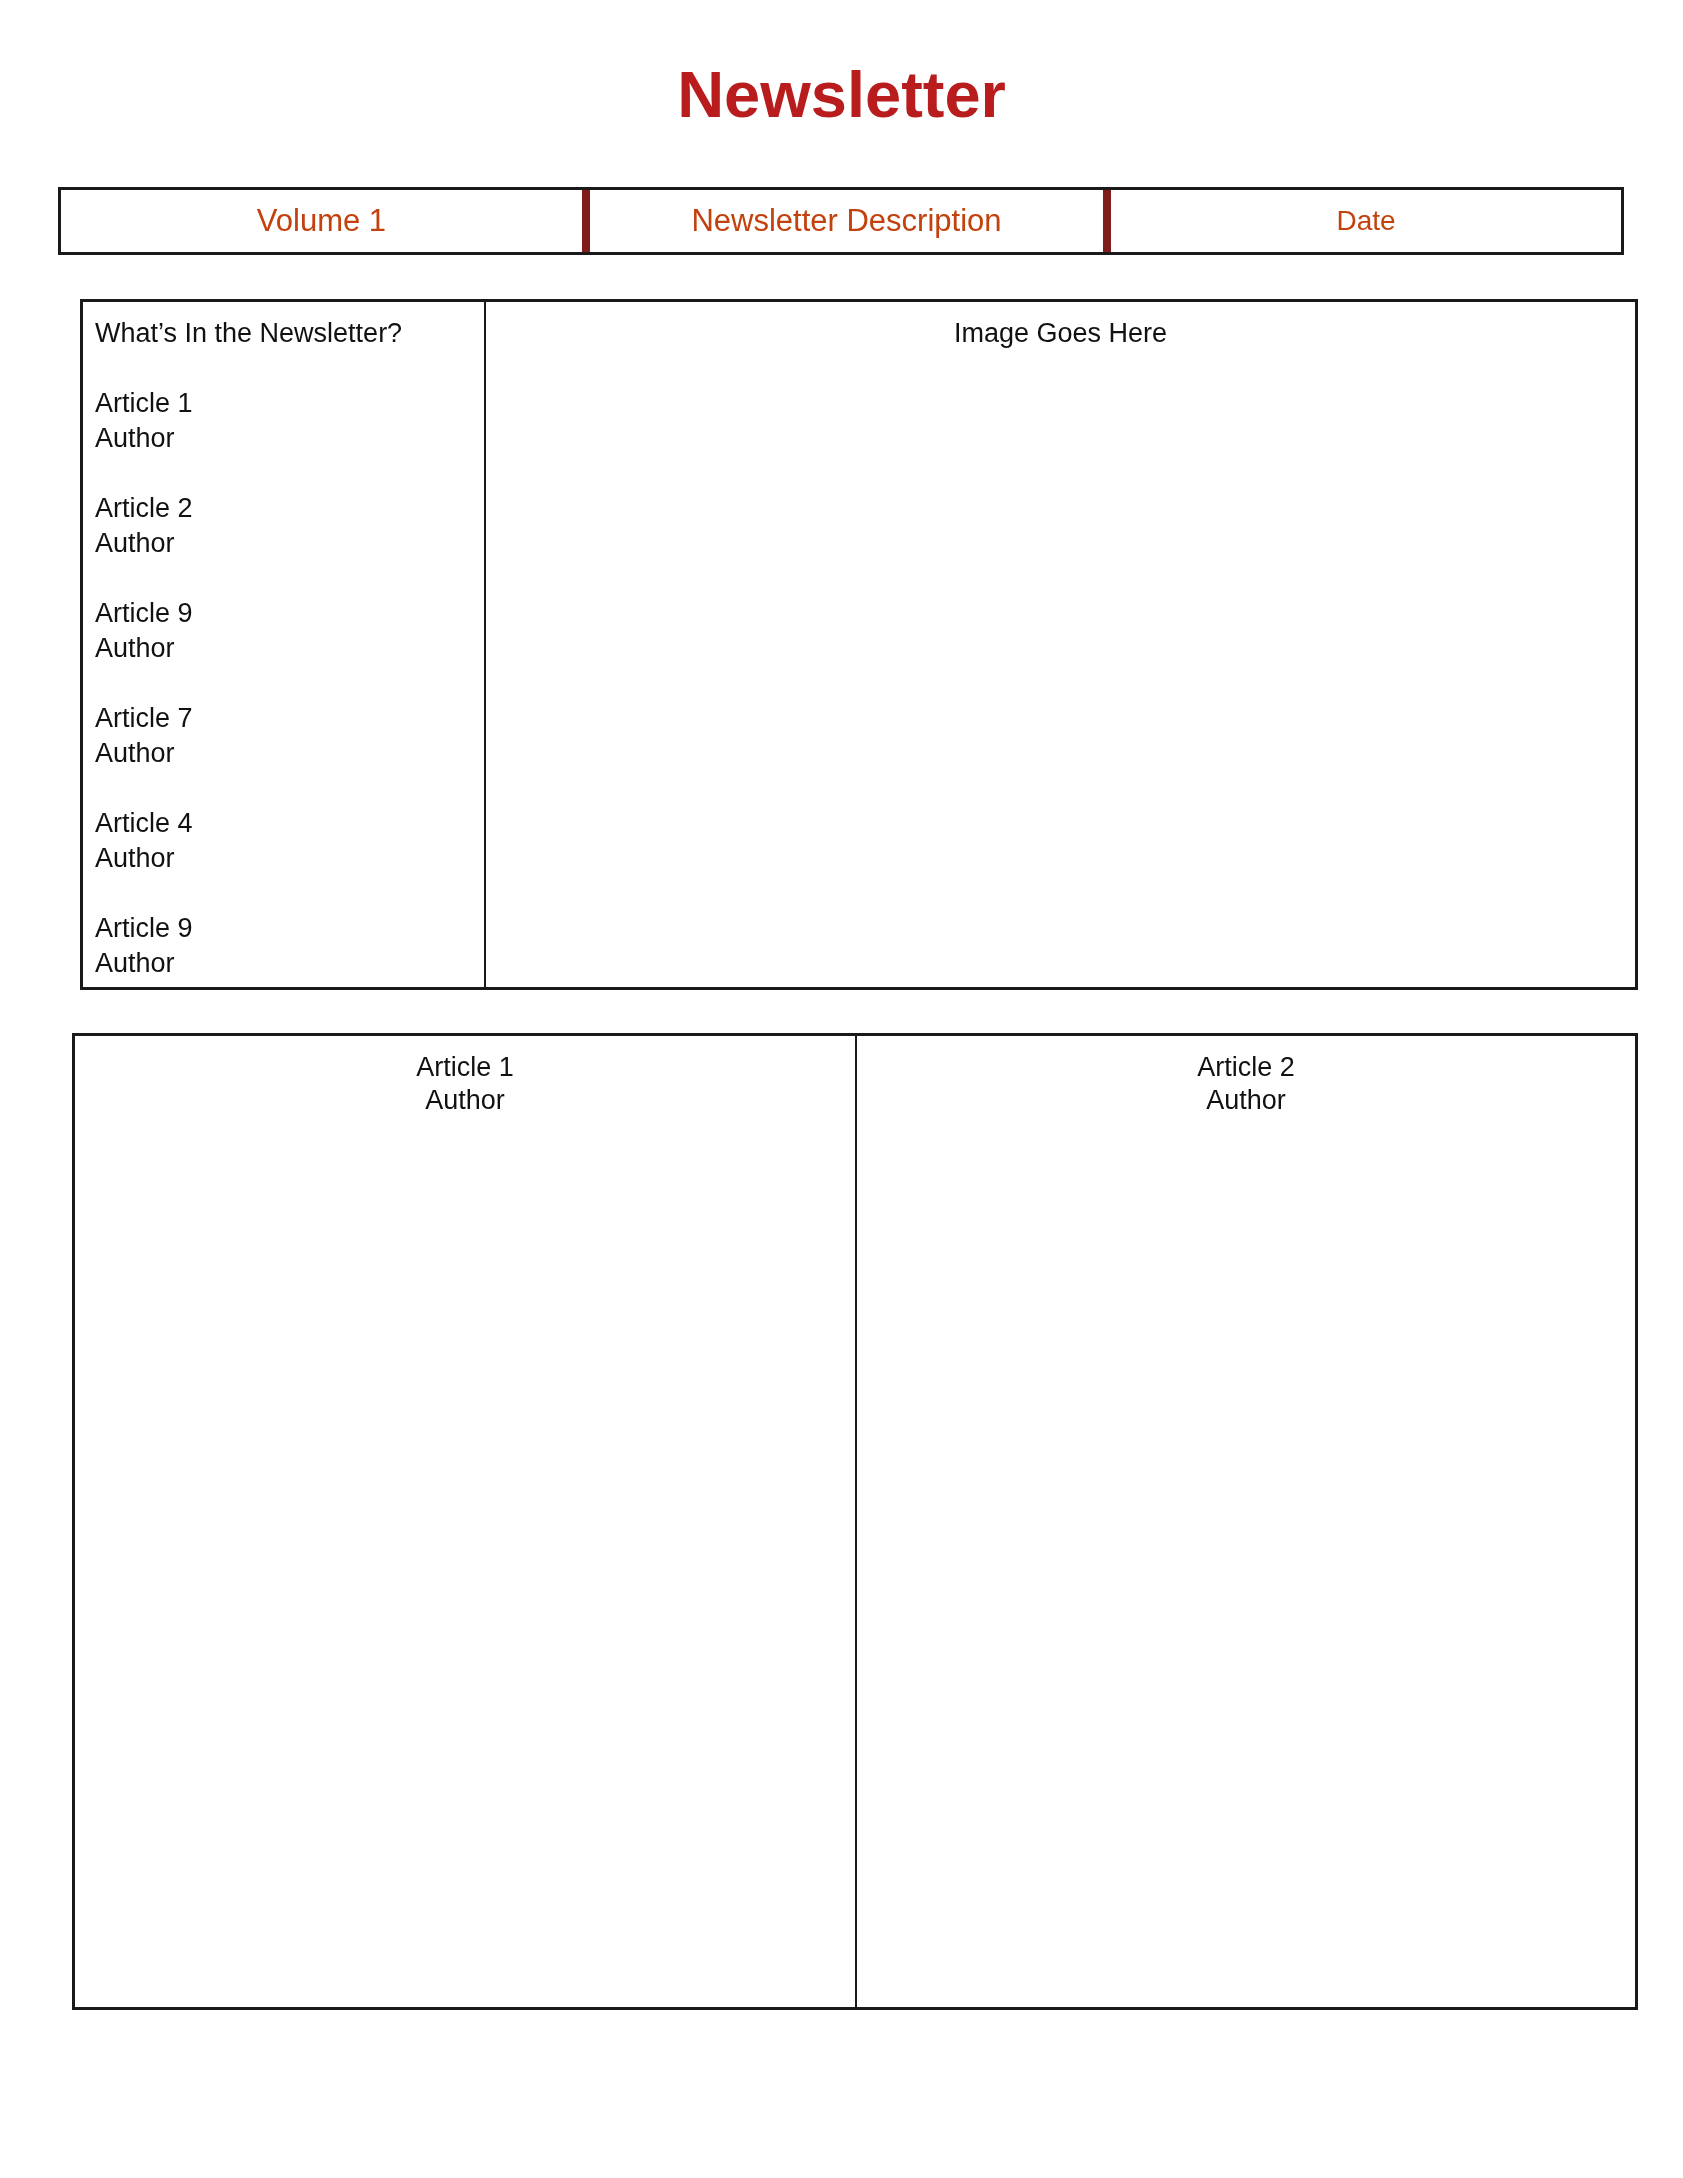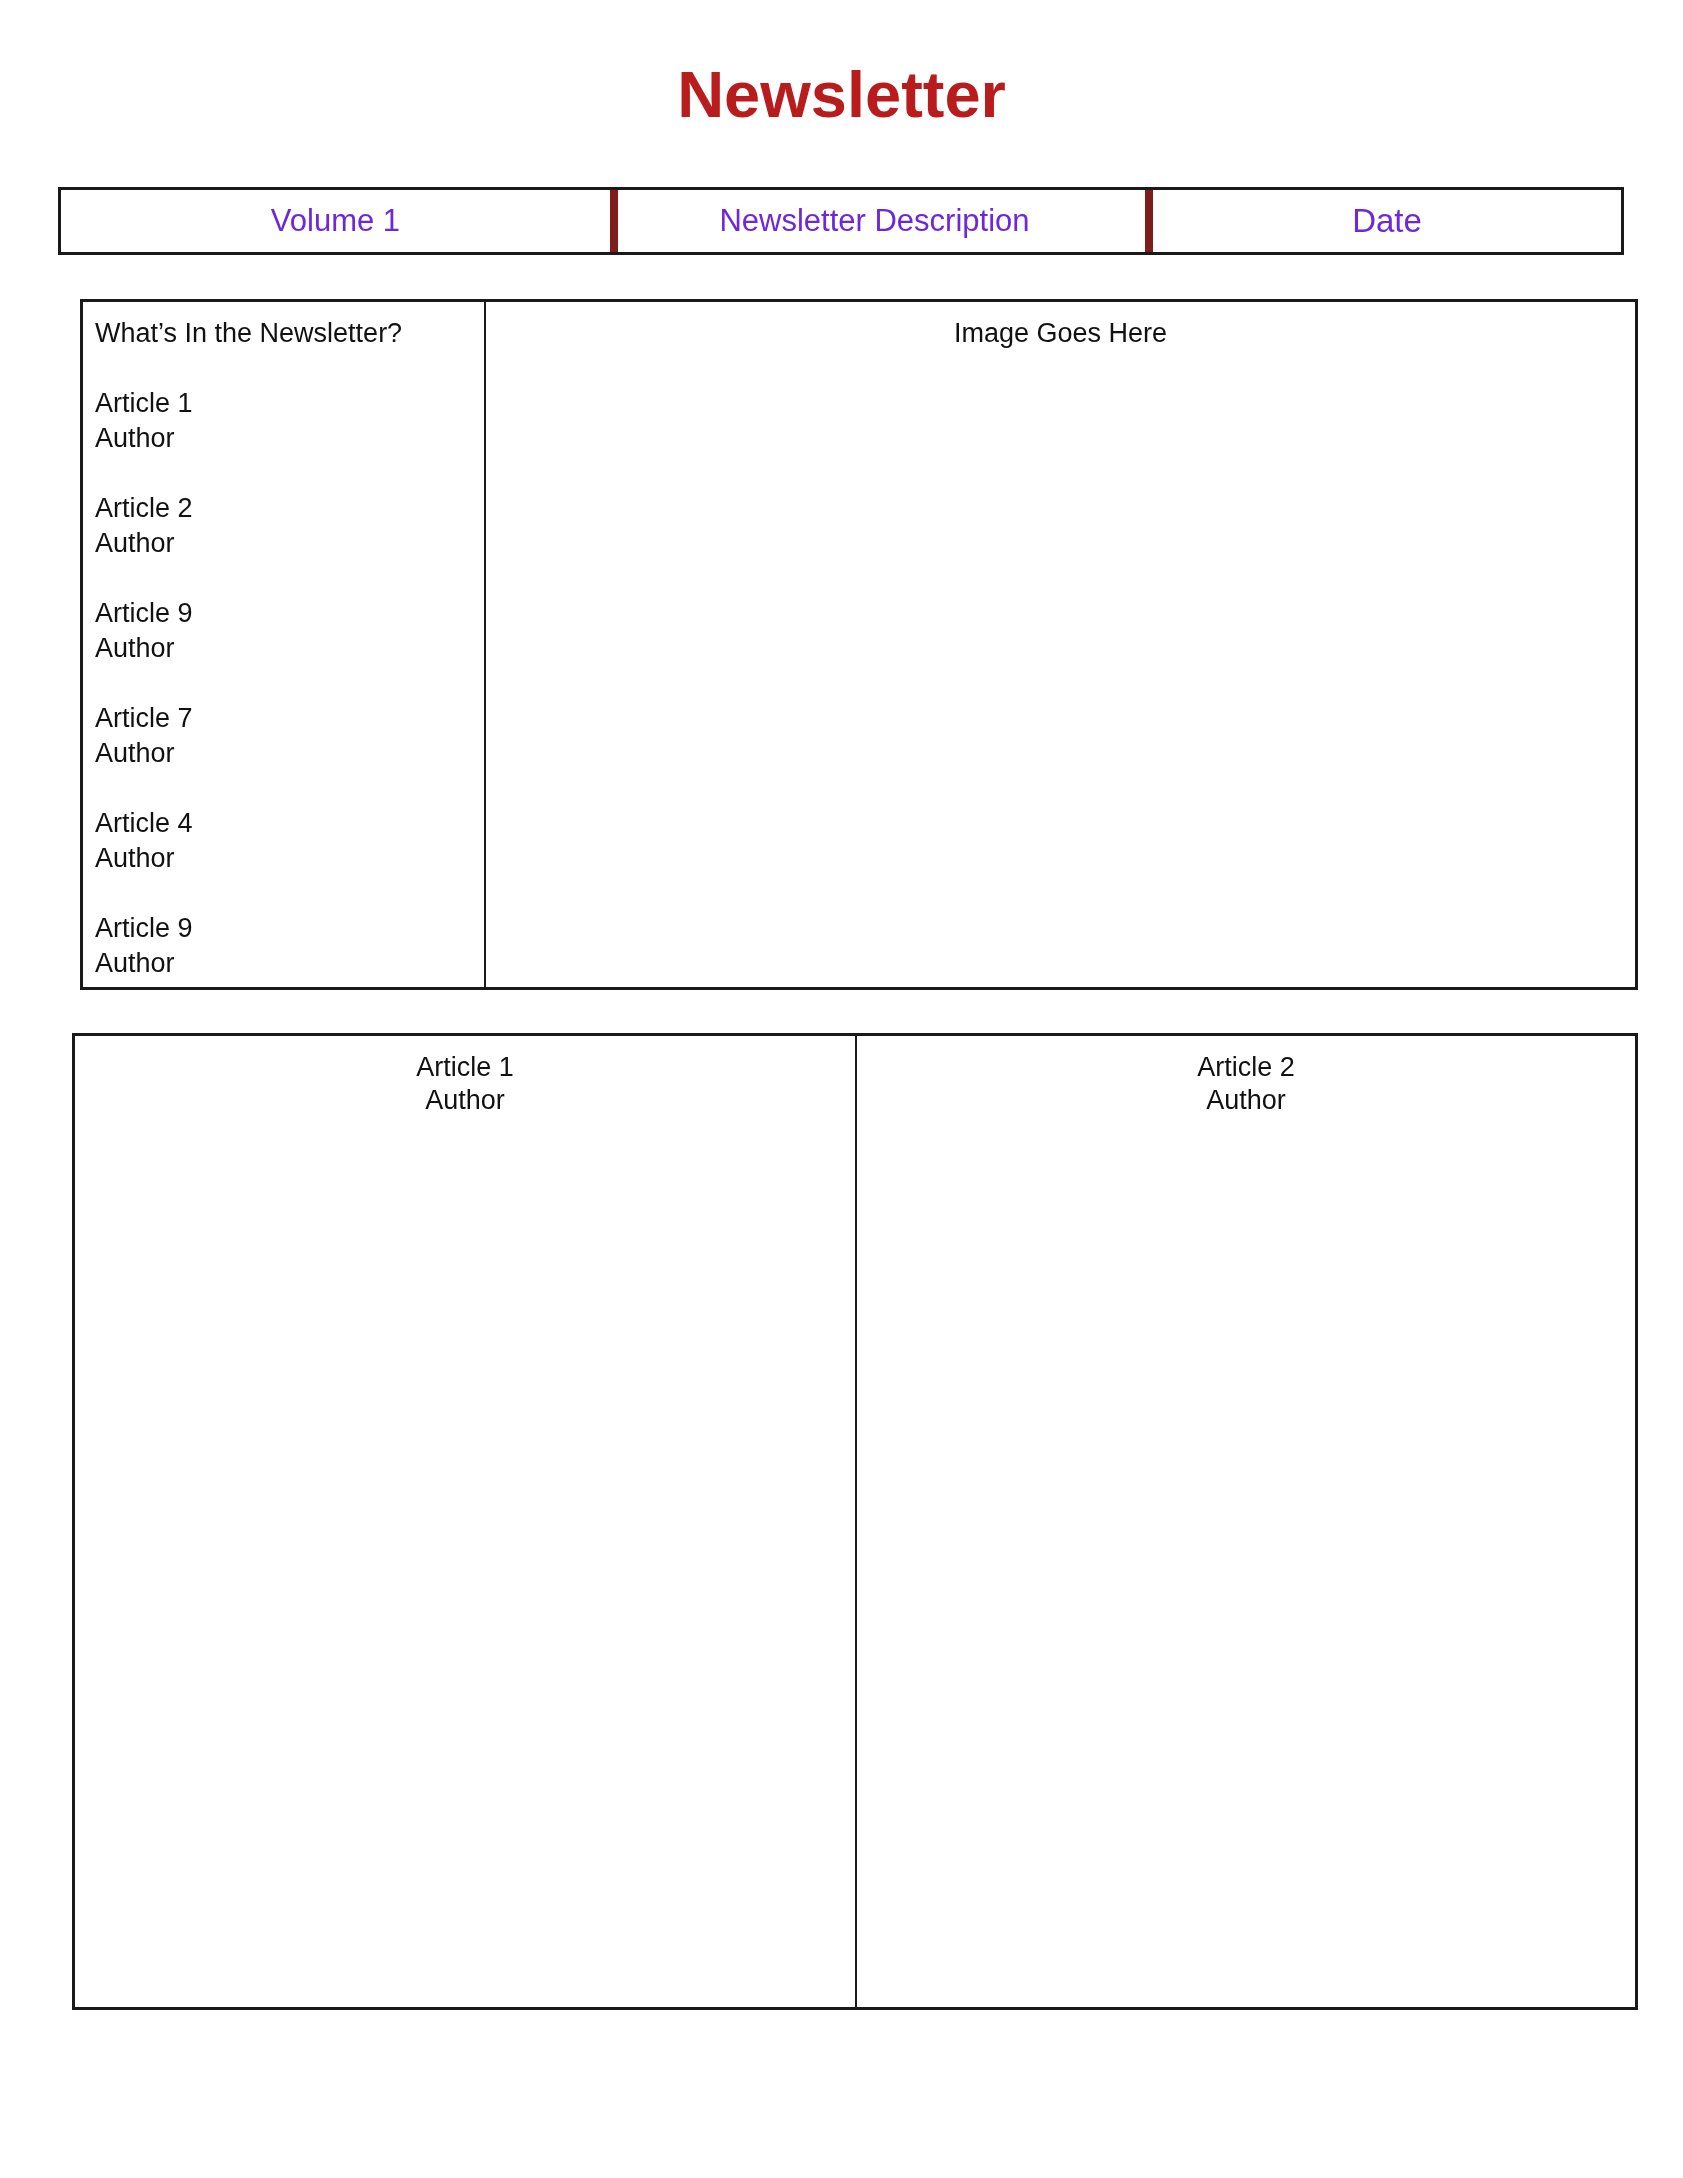--- a/index.html
+++ b/index.html
@@ -37,29 +37,28 @@
     border: 3px solid #1a1a1a;
     display: flex;
   }
   .header-cell {
     box-sizing: border-box;
     height: 100%;
     display: flex;
     align-items: center;
     justify-content: center;
     font-size: 31px;
-    color: #6d28d9;
-    margin-left: 14px;
+    color: #c2410c;
   }
   .header-cell + .header-cell {
     border-left: 8px solid #7f1d1d;
   }
   .header-cell.c1 { width: 521px; }
   .header-cell.c2 { width: 521px; }
-  .header-cell.c3 { flex: 1; font-size: 33px; }
+  .header-cell.c3 { flex: 1; font-size: 28px; }
 
   .toc-box {
     position: absolute;
     left: 80px;
     top: 299px;
     width: 1558px;
     height: 691px;
     box-sizing: border-box;
     border: 3px solid #1a1a1a;
     display: flex;

